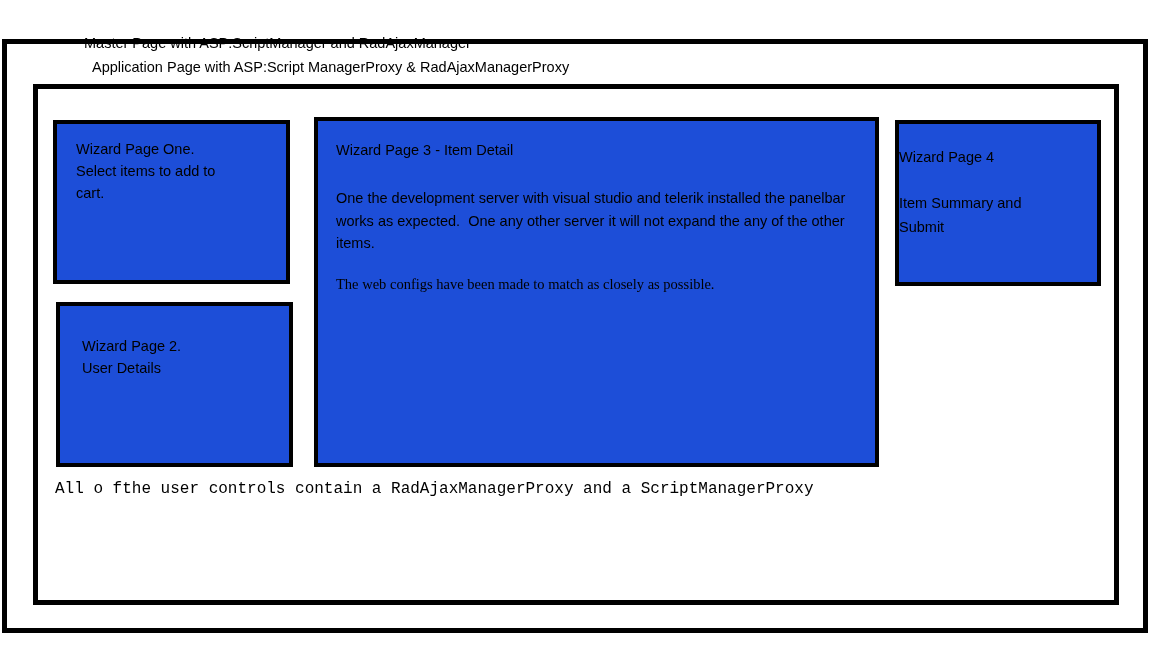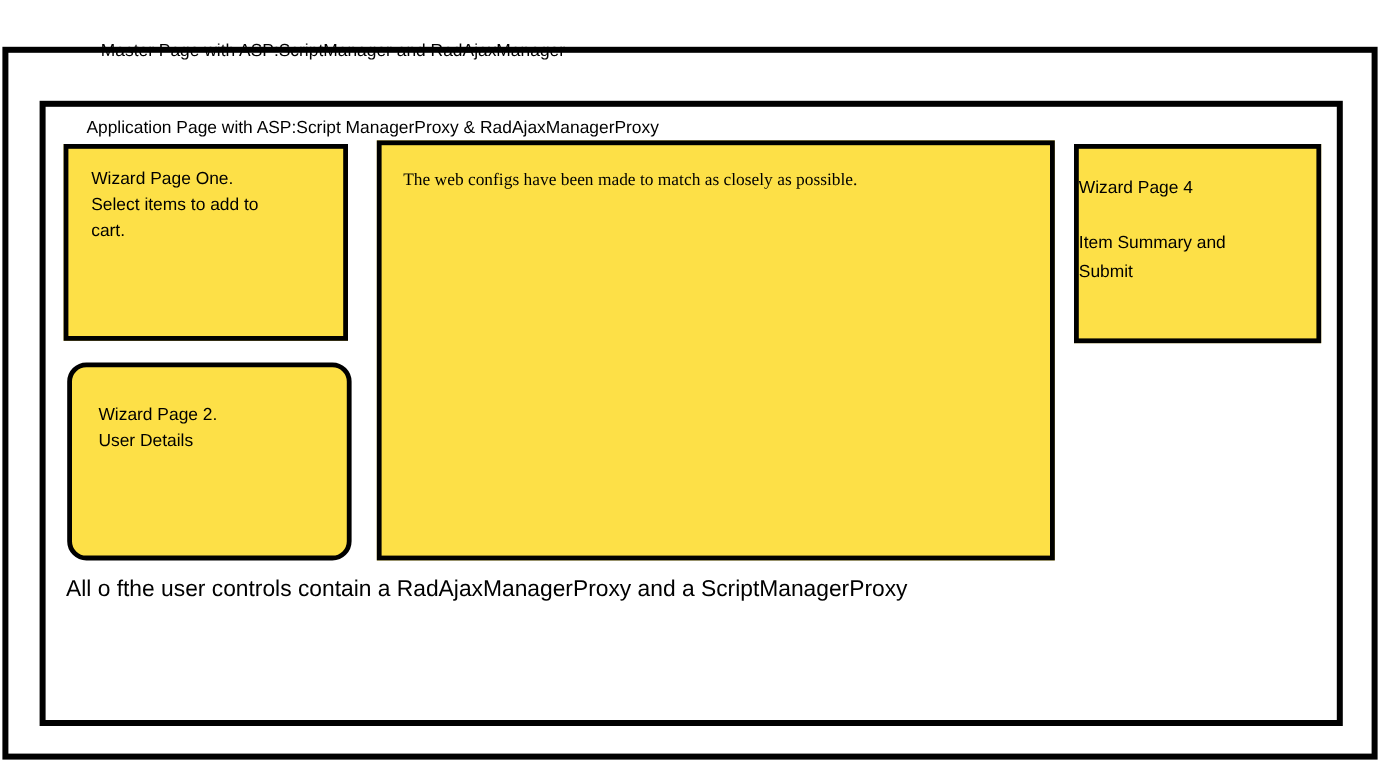--- a/index.html
+++ b/index.html
@@ -37,41 +37,40 @@
     left: 2px;
     top: 39px;
     width: 1146px;
     height: 594px;
     border: 5px solid #000;
     box-sizing: border-box;
   }
 
   
   #app-title {
-    left: 72px;
+    left: 92px;
     top: 58px;
-    margin-top: 40px;
   }
 
   
   #app-box {
     position: absolute;
     left: 33px;
     top: 84px;
     width: 1086px;
     height: 521px;
     border: 5px solid #000;
     box-sizing: border-box;
   }
 
   .panel {
     position: absolute;
     border: 4px solid #000;
     box-sizing: border-box;
-    background: #fde047;
+    background: #1d4ed8;
   }
 
   .panel .panel-text {
     position: absolute;
     font-size: 14.5px;
     line-height: 1.5;
     white-space: pre-wrap;
   }
 
   
@@ -86,21 +85,20 @@
     top: 15px;
     width: 200px;
   }
 
   
   #wizard2 {
     left: 56px;
     top: 302px;
     width: 237px;
     height: 165px;
-    border-radius: 16px;
   }
   #wizard2 .panel-text {
     left: 22px;
     top: 30px;
     width: 200px;
   }
 
   
   #wizard3 {
     left: 314px;
@@ -139,21 +137,22 @@
     left: 0;
     top: 22px;
     width: 175px;
     line-height: 1.6;
   }
 
   
   #footer-note {
     left: 55px;
     top: 479px;
-    font-size: 19px;
+    font-size: 16px;
+    font-family: Liberation Mono, monospace;
   }
 </style>
 </head>
 <body>
 
 <div class="label" id="master-title">Master Page with ASP:ScriptManager and RadAjaxManager</div>
 
 <div id="master-box"></div>
 
 <div class="label" id="app-title">Application Page with ASP:Script ManagerProxy &amp; RadAjaxManagerProxy</div>
@@ -166,20 +165,22 @@
 cart.</div>
 </div>
 
 <div class="panel" id="wizard2">
   <div class="panel-text">Wizard Page 2.
 User Details</div>
 </div>
 
 <div class="panel" id="wizard3">
   <div class="body">
+    <p class="p heading">Wizard Page 3 - Item Detail</p>
+    <p class="p">One the development server with visual studio and telerik installed the panelbar works as expected.  One any other server it will not expand the any of the other items.</p>
     <p class="p last">The web configs have been made to match as closely as possible.</p>
   </div>
 </div>
 
 <div class="panel" id="wizard4">
   <div class="panel-text">Wizard Page 4
 
 Item Summary and
 Submit</div>
 </div>

